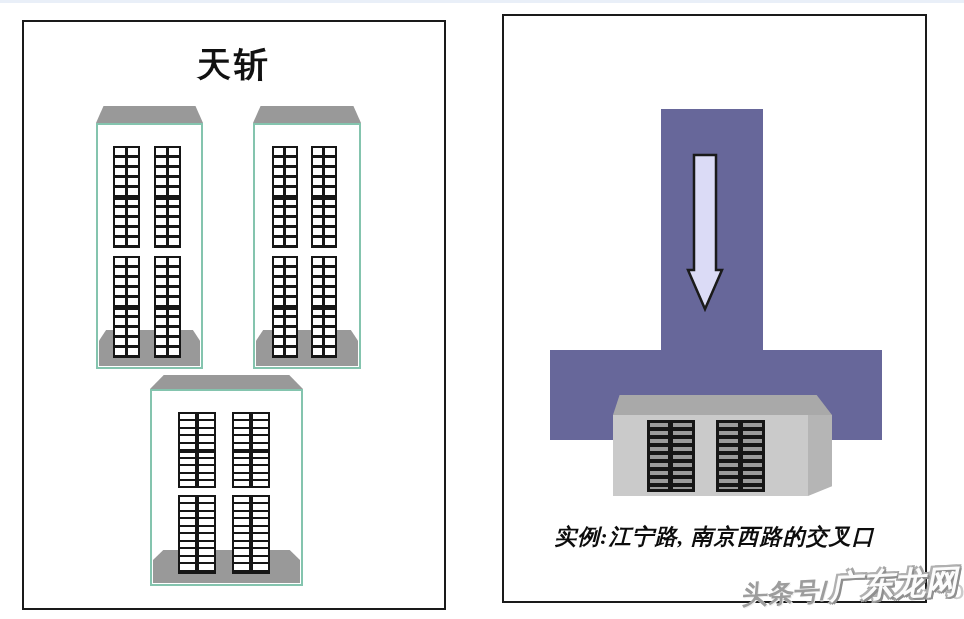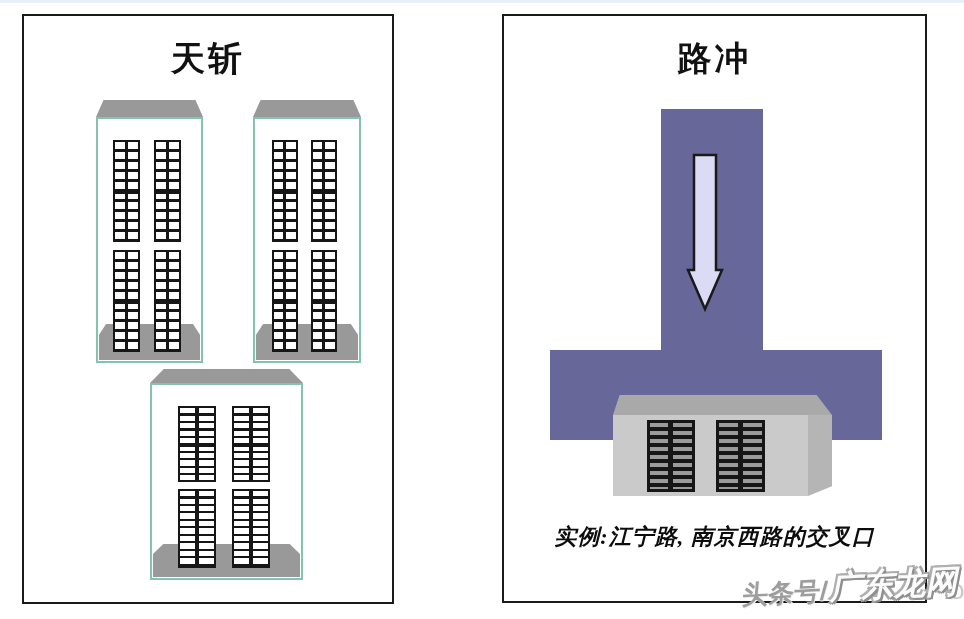--- a/index.html
+++ b/index.html
@@ -3,21 +3,21 @@
 <meta charset="utf-8">
 <style>
   html,body{margin:0;padding:0;background:#fff;}
   .stage{
     position:relative;width:964px;height:619px;background:#fff;overflow:hidden;
     font-family:"Liberation Sans",sans-serif;color:#111;
   }
   .top-strip{position:absolute;left:0;top:0;width:964px;height:3px;background:#E9EFF8;}
   
   .panel{position:absolute;background:#fff;border:2px solid #1a1a1a;box-sizing:border-box;}
-  .panel-left{left:22px;top:14px;width:372px;height:590px;padding-left:44px;}
+  .panel-left{left:22px;top:20px;width:424px;height:590px;padding-left:44px;}
   .panel-right{left:502px;top:14px;width:425px;height:589px;}
   .panel-title{
     position:absolute;left:0;top:20px;width:100%;text-align:center;margin:0;
     font-size:34px;font-weight:700;letter-spacing:3px;color:#111;
   }
   
   .bldg{position:absolute;}
   .roof{
     position:absolute;left:0;right:0;top:0;background:var(--roof-gray,#999);
     clip-path:polygon(7% 0,93% 0,100% 100%,0 100%);
@@ -121,21 +121,20 @@
         <div class="base" style="height:33px;"></div>
         <div class="win dense mid" style="left:26px;top:21px;width:38px;height:76px;"></div>
         <div class="win dense mid" style="left:80px;top:21px;width:38px;height:76px;"></div>
         <div class="win dense" style="left:26px;top:104px;width:38px;height:79px;"></div>
         <div class="win dense" style="left:80px;top:104px;width:38px;height:79px;"></div>
       </div>
     </div>
   </section>
 
   <section class="panel panel-right">
-    <h2 class="panel-title">路冲</h2>
 
     <div class="road" style="left:157px;top:93px;width:102px;height:243px;"></div>
     <div class="road" style="left:46px;top:334px;width:332px;height:90px;"></div>
 
     <svg class="arrow-svg" width="425" height="589" viewBox="0 0 425 589">
       <polygon points="190,139 212,139 212,254 218,254 201,293 184,254 190,254" fill="#DBDBF6" stroke="#1a1a1a" stroke-width="2.5" stroke-linejoin="miter"></polygon>
     </svg>
 
     <div class="gb-roof"></div>
     <div class="gb-side"></div>

